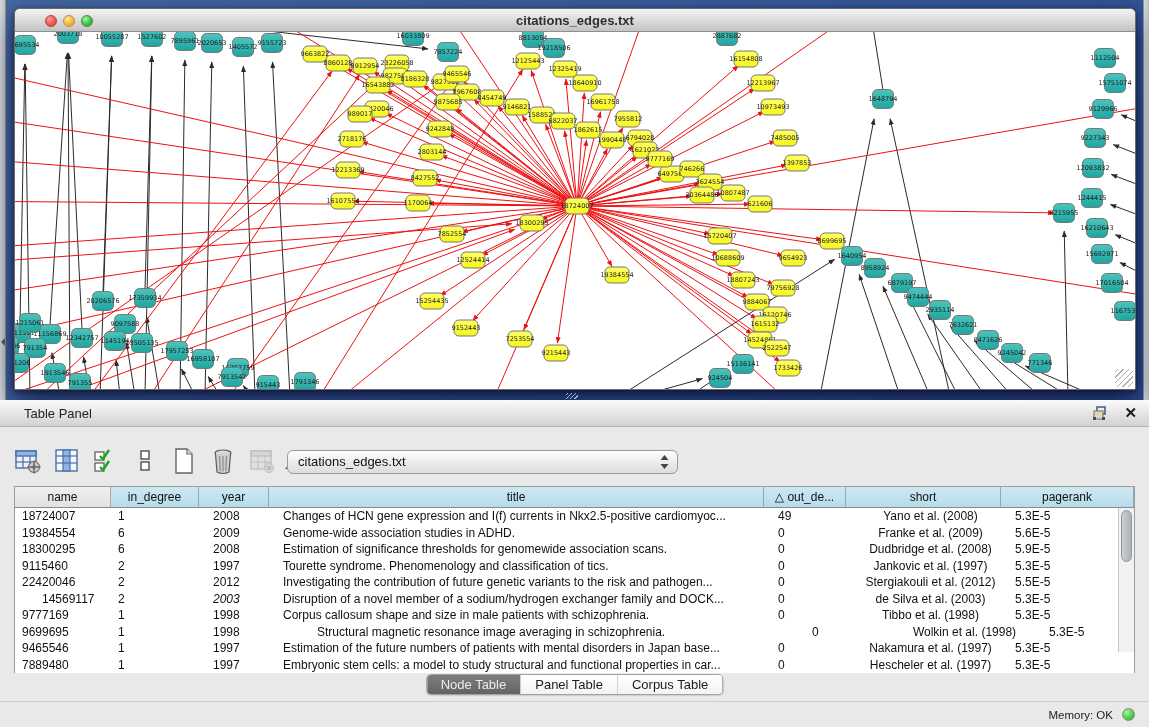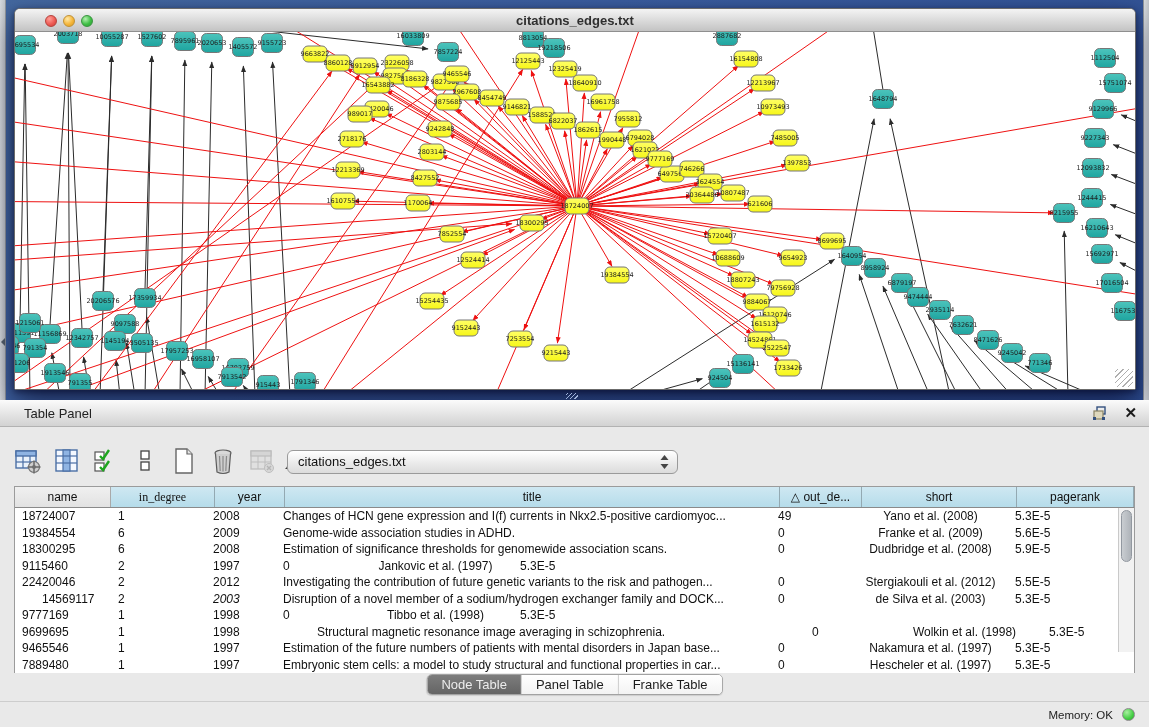--- a/index.html
+++ b/index.html
@@ -806,21 +806,21 @@
   </div>
   <div class="combo">citations_edges.txt</div>
   <svg class="combo-arrows" style="position:absolute; left:660px; top:55px;" width="9" height="14" viewBox="0 0 9 14">
     <path d="M4.5 0 L8.5 5 L0.5 5 Z" fill="#444"></path>
     <path d="M4.5 14 L8.5 9 L0.5 9 Z" fill="#444"></path>
   </svg>
 
   <div class="tbl">
     <div class="thead" id="thead">
         <div class="th gray" style="width: 96px;">name</div>
-        <div class="th" style="width: 104px; font-family: Liberation Serif, serif;">in_degree</div>
+        <div class="th" style="width: 88px;">in_degree</div>
         <div class="th" style="width: 70px;">year</div>
         <div class="th" style="width: 495px;">title</div>
         <div class="th" style="width: 82px;">△ out_de...</div>
         <div class="th" style="width: 155px;">short</div>
         <div class="th" style="width: 105px; flex: 1 1 0%;">pagerank</div>
       </div>
     <div class="tbody" id="tbody">
         <div class="tr">
           <div class="td" style="width: 96px;">18724007</div>
           <div class="td" style="width: 95px;">1</div>
@@ -845,20 +845,21 @@
           <div class="td" style="width: 70px;">2008</div>
           <div class="td" style="width: 495px;">Estimation of significance thresholds for genomewide association scans.</div>
           <div class="td" style="width: 82px;">0</div>
           <div class="td center" style="width: 155px;">Dudbridge et al. (2008)</div>
           <div class="td" style="width: 105px; flex: 1 1 0%;">5.9E-5</div>
         </div>
         <div class="tr">
           <div class="td" style="width: 96px;">9115460</div>
           <div class="td" style="width: 95px;">2</div>
           <div class="td" style="width: 70px;">1997</div>
+          <div class="td" style="width: 495px;">Tourette syndrome. Phenomenology and classification of tics.</div>
           <div class="td" style="width: 82px;">0</div>
           <div class="td center" style="width: 155px;">Jankovic et al. (1997)</div>
           <div class="td" style="width: 105px; flex: 1 1 0%;">5.3E-5</div>
         </div>
         <div class="tr">
           <div class="td" style="width: 96px;">22420046</div>
           <div class="td" style="width: 95px;">2</div>
           <div class="td" style="width: 70px;">2012</div>
           <div class="td" style="width: 495px;">Investigating the contribution of future genetic variants to the risk and pathogen...</div>
           <div class="td" style="width: 82px;">0</div>
@@ -871,20 +872,21 @@
           <div class="td" style="width: 70px; font-style: italic;">2003</div>
           <div class="td" style="width: 495px;">Disruption of a novel member of a sodium/hydrogen exchanger family and DOCK...</div>
           <div class="td" style="width: 82px;">0</div>
           <div class="td center" style="width: 155px;">de Silva et al. (2003)</div>
           <div class="td" style="width: 105px; flex: 1 1 0%;">5.3E-5</div>
         </div>
         <div class="tr">
           <div class="td" style="width: 96px;">9777169</div>
           <div class="td" style="width: 95px;">1</div>
           <div class="td" style="width: 70px;">1998</div>
+          <div class="td" style="width: 495px;">Corpus callosum shape and size in male patients with schizophrenia.</div>
           <div class="td" style="width: 82px;">0</div>
           <div class="td center" style="width: 155px;">Tibbo et al. (1998)</div>
           <div class="td" style="width: 105px; flex: 1 1 0%;">5.3E-5</div>
         </div>
         <div class="tr">
           <div class="td" style="width: 96px;">9699695</div>
           <div class="td" style="width: 95px;">1</div>
           <div class="td" style="width: 70px;">1998</div>
           <div class="td" style="width: 495px; margin-left: 34px;">Structural magnetic resonance image averaging in schizophrenia.</div>
           <div class="td" style="width: 82px;">0</div>
@@ -911,20 +913,20 @@
         </div>
       </div>
     <div class="vsb">
       <div class="vsb-thumb"></div>
     </div>
   </div>
 
   <div class="tabs" id="tabs">
       <div class="tab selected">Node Table</div>
       <div class="tab">Panel Table</div>
-      <div class="tab">Franke Table</div>
+      <div class="tab">Corpus Table</div>
     </div>
 
   <div class="status">
     <span class="mem">Memory: OK</span>
     <span class="mem-dot"></span>
   </div>
 </div>
 
 </body></html>

